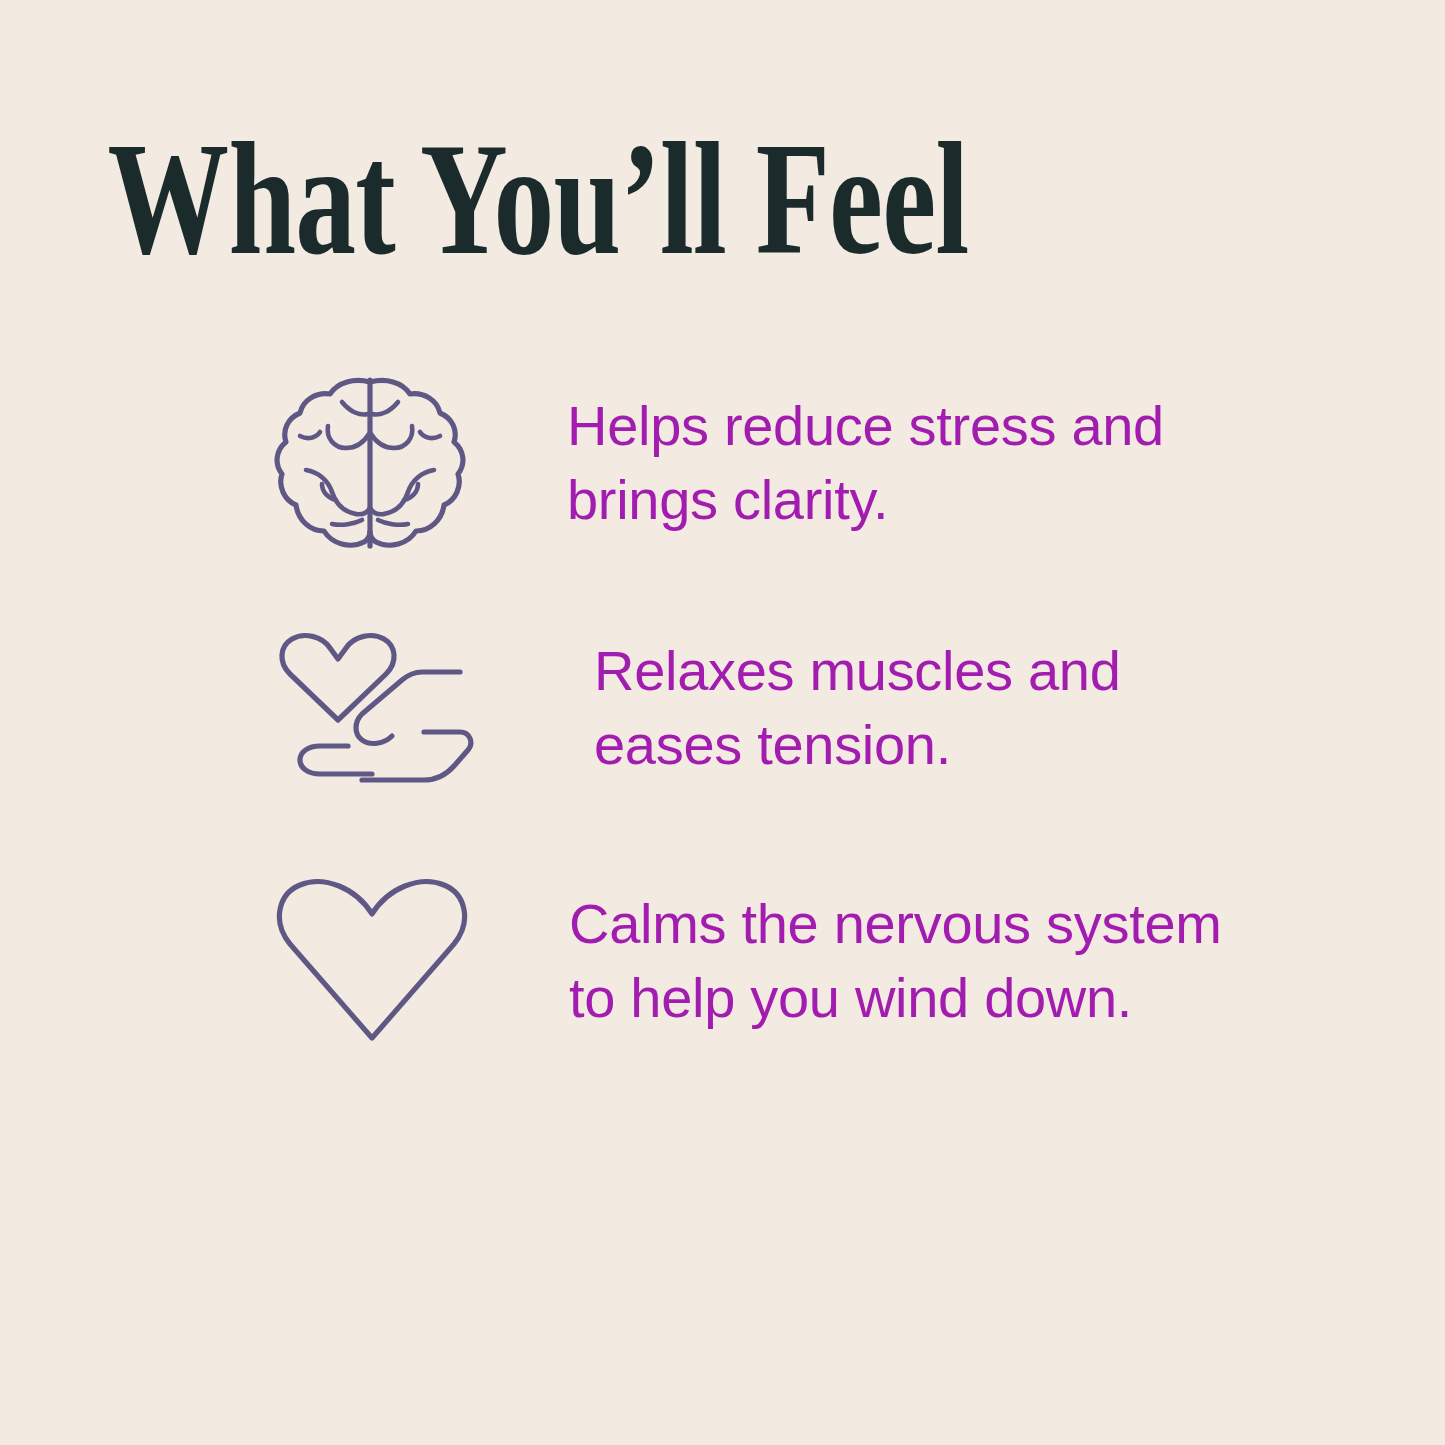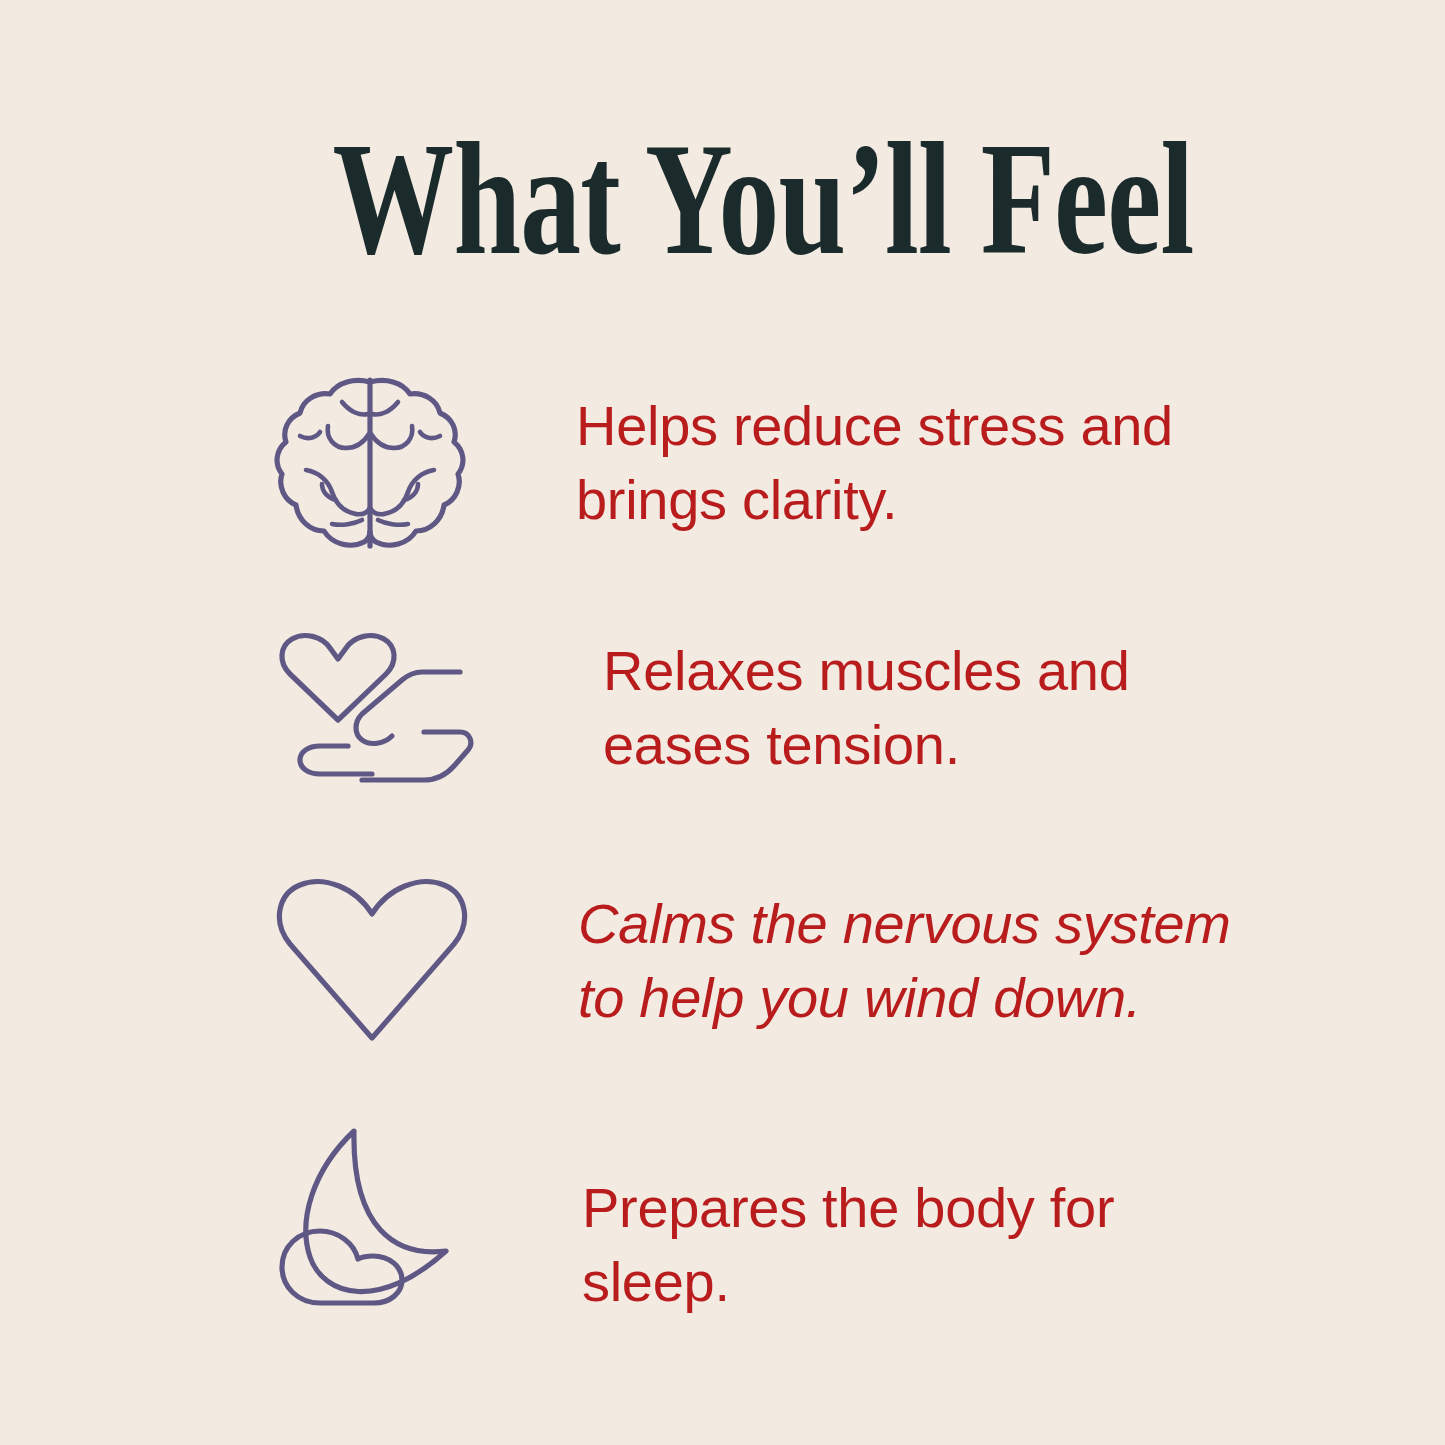--- a/index.html
+++ b/index.html
@@ -20,21 +20,21 @@
     background: #f3eae2;
     box-sizing: border-box;
   }
 
   
   .title-wrap {
     position: absolute;
     top: 118px;
     left: 0;
     width: 1301px;
-    text-align: right;
+    text-align: left;
   }
   .title {
     display: inline-block;
     font-family: "Liberation Serif", "DejaVu Serif", serif;
     font-weight: 700;
     font-size: 152px;
     line-height: 1.0;
     color: #1b2b2b;
     letter-spacing: -1px;
     transform: scaleX(0.80) scaleY(1.06);
@@ -51,21 +51,21 @@
     width: 1000px;
   }
   .benefit-row {
     position: relative;
     display: flex;
     align-items: center;
     width: 100%;
   }
   .benefit-row.r0 { height: 250px; }
   .benefit-row.r1 { height: 240px; gap: 23px; }
-  .benefit-row.r2 { height: 265px; font-style: italic; }
+  .benefit-row.r2 { height: 265px; }
   .benefit-row.r3 { height: 250px; }
 
   .icon-cell {
     flex: 0 0 222px;
     width: 222px;
     display: flex;
     align-items: center;
     justify-content: flex-start;
   }
   .icon-cell svg {
@@ -84,22 +84,22 @@
   .text-cell {
     flex: 1 1 auto;
     padding-left: 75px;
     box-sizing: border-box;
   }
   .benefit-text {
     font-family: "Liberation Sans", sans-serif;
     font-weight: 400;
     font-size: 56px;
     line-height: 1.32;
-    color: #b91c1c;
-    margin: 9px;
+    color: #a21caf;
+    margin: 0;
     letter-spacing: -0.3px;
     max-width: 660px;
   }
 
   
   .r0 .icon-cell { padding-left: 12px; }
   .r1 .icon-cell { padding-left: 16px; }
   .r2 .icon-cell { padding-left: 14px; }
   .r3 .icon-cell { padding-left: 18px; }
 
@@ -224,40 +224,15 @@
             C 116 10, 148 -3, 172 7
             C 194 16, 200 44, 182 66
             Z"></path>
         </svg>
       </div>
       <div class="text-cell">
         <p class="benefit-text">Calms the nervous system to help you wind down.</p>
       </div>
     </div>
 
-    <div class="benefit-row r3">
-      <div class="icon-cell">
-        <svg width="198" height="192" viewBox="0 0 198 192">
-
-          <path class="icon-stroke" d="
-            M78 6
-            C 36 46, 22 96, 34 132
-            C 48 172, 104 186, 170 126
-            C 120 132, 76 104, 78 6 Z"></path>
-
-          <path class="icon-stroke" d="
-            M96 178
-            L 44 178
-            C 22 178, 6 162, 6 142
-            C 6 122, 22 106, 44 106
-            C 62 106, 78 118, 82 134
-            C 86 132, 92 131, 97 131
-            C 114 131, 126 142, 126 155
-            C 126 168, 114 178, 98 178 Z"></path>
-        </svg>
-      </div>
-      <div class="text-cell">
-        <p class="benefit-text">Prepares the body for sleep.</p>
-      </div>
-    </div>
 
   </div>
 </div>
 
 </body></html>

